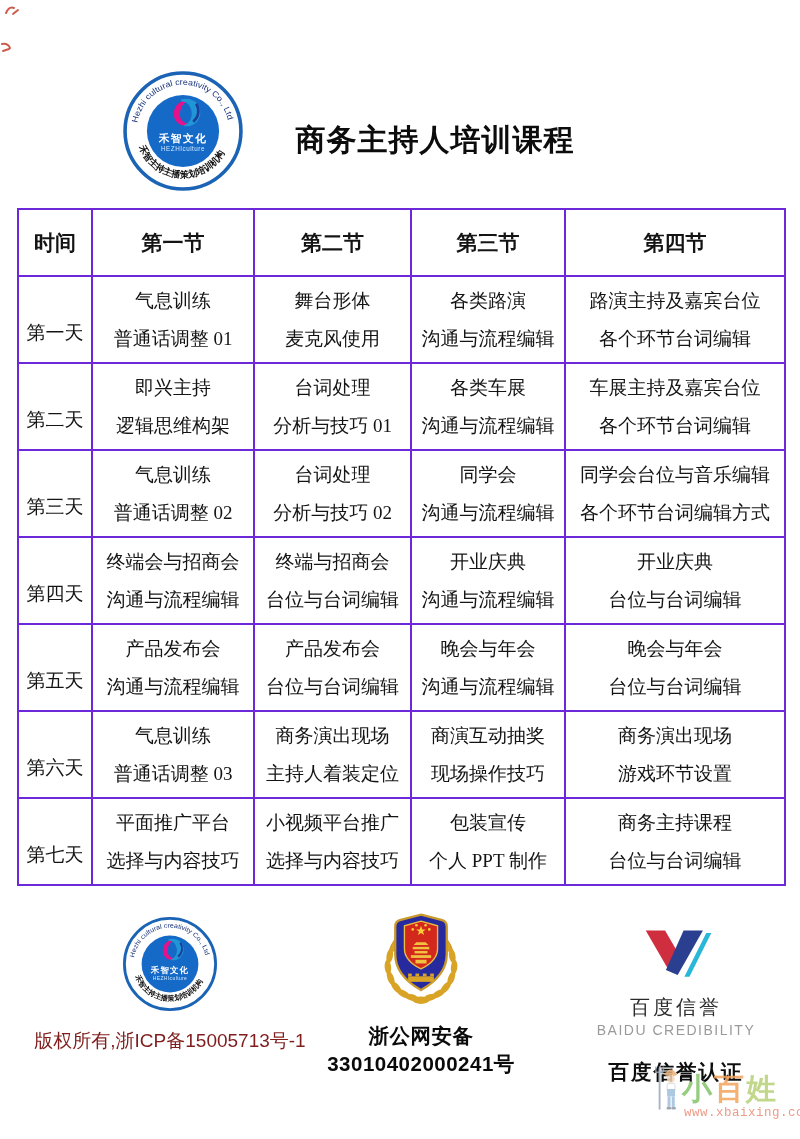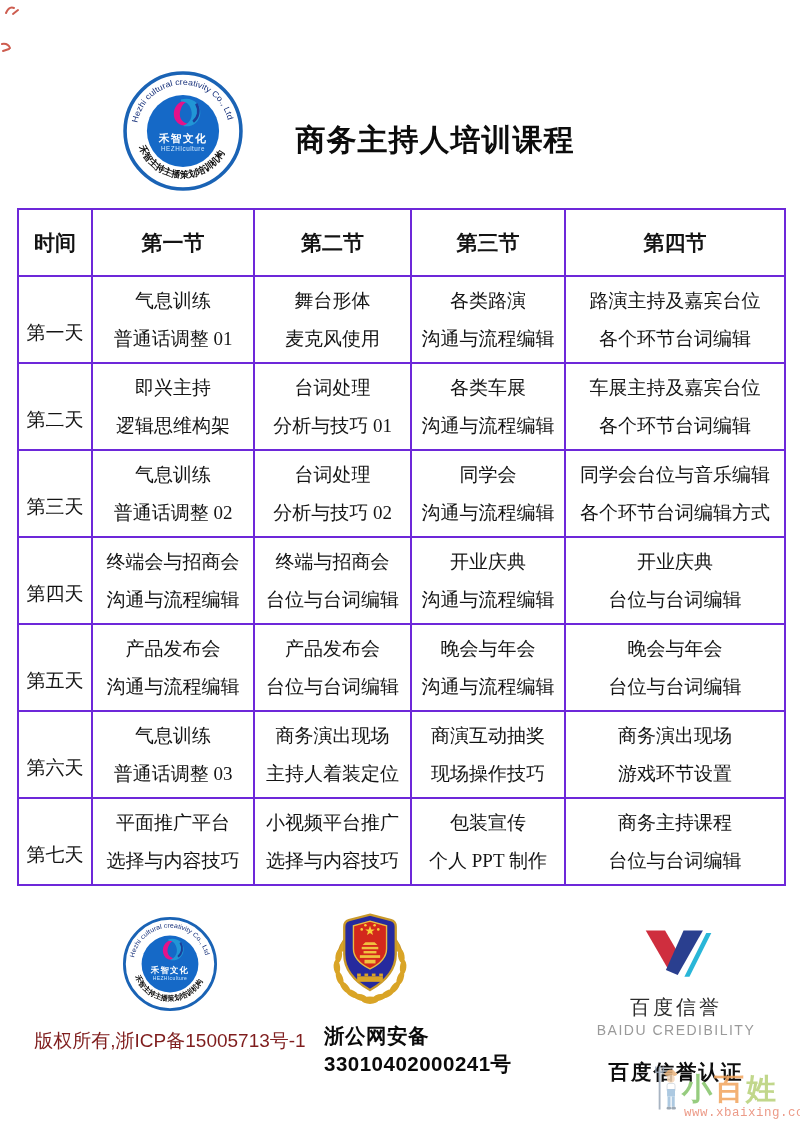--- a/index.html
+++ b/index.html
@@ -27,21 +27,21 @@
   .day-cell .day-label{display:block;font-size:19px;padding-bottom:16px;}
   .cell-lines{display:flex;flex-direction:column;justify-content:space-between;
               height:60px;font-size:19px;line-height:1.15;}
 
   
   .f-left{position:absolute;left:28px;top:916px;width:284px;text-align:center;}
   .hz-logo-bottom{width:96px;height:96px;}
   .copyright{margin-top:12px;font-size:19px;font-weight:500;color:#7f1d1d;
              font-family:"Liberation Sans","DejaVu Sans",sans-serif;}
 
-  .f-mid{position:absolute;left:324px;top:908px;width:226px;}
+  .f-mid{position:absolute;left:308px;top:908px;width:226px;text-align:center;}
   .police-badge{width:92px;height:98px;}
   .police-caption{margin-top:12px;font-size:20.5px;font-weight:bold;color:#0a0a0a;
              font-family:"Liberation Sans","DejaVu Sans",sans-serif;letter-spacing:.5px;}
 
   .f-right{position:absolute;left:588px;top:926px;width:176px;text-align:center;
              font-family:"Liberation Sans","DejaVu Sans",sans-serif;}
   .baidu-v{width:74px;height:56px;}
   .baidu-cn{margin-top:8px;font-size:20px;letter-spacing:3px;color:#2b2b2b;font-weight:500;}
   .baidu-en{margin-top:1px;font-size:14px;letter-spacing:1.5px;color:#9a9a9a;}
   .baidu-cert{margin-top:20px;font-size:20.5px;font-weight:bold;letter-spacing:2px;color:#0d0d0d;}

